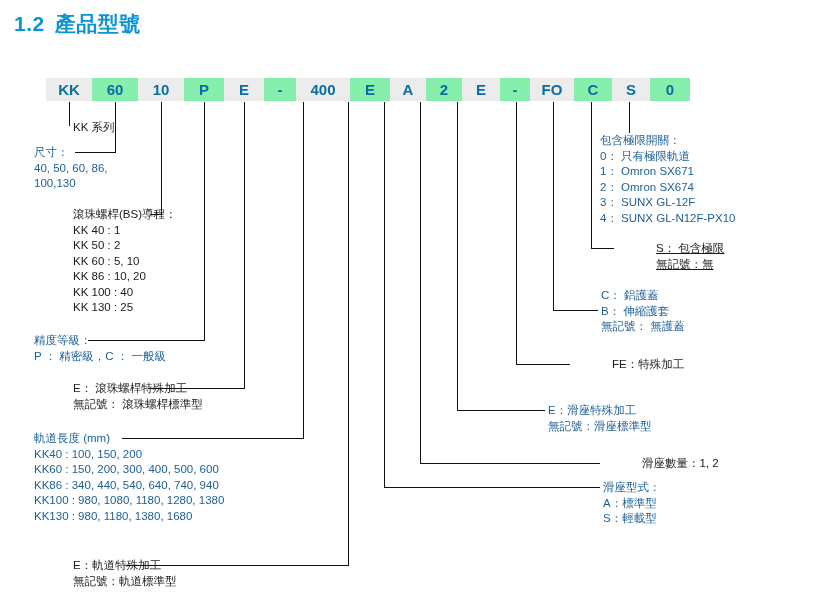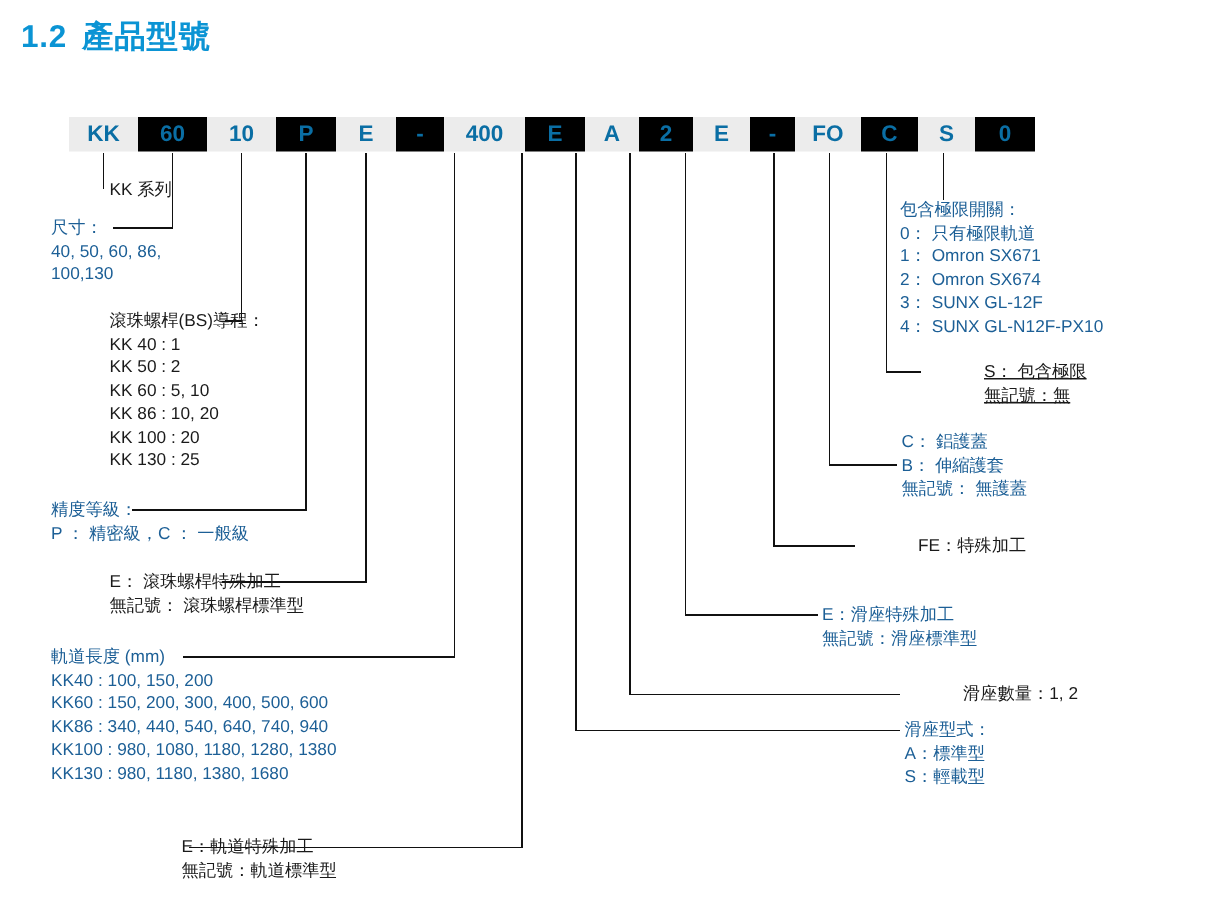--- a/index.html
+++ b/index.html
@@ -28,21 +28,21 @@
     height:23px;
     display:flex;
   }
   .code-cell{
     display:flex;align-items:center;justify-content:center;
     height:23px;
     font-size:15px;font-weight:bold;
     color:#0a6ea4;
     background:#ececec;
   }
-  .code-cell.alt{background:#000000;}
+  .code-cell.alt{background:#86efac;}
 
   
   #leaders{position:absolute;left:0;top:0;width:820px;height:602px;pointer-events:none;}
 
   
   .ann{
     position:absolute;
     font-size:11.5px;
     line-height:15.5px;
     white-space:nowrap;
@@ -123,40 +123,40 @@
         <span class="hd">尺寸：</span>
         <span class="ln">40, 50, 60, 86,</span>
         <span class="ln">100,130</span>
       </div>
       <div class="ann left black" style="left: 34px; top: 207px;">
         <span class="hd">滾珠螺桿(BS)導程：</span>
         <span class="ln">KK 40 : 1</span>
         <span class="ln">KK 50 : 2</span>
         <span class="ln">KK 60 :  5, 10</span>
         <span class="ln">KK 86 :  10, 20</span>
-        <span class="ln">KK 100 :  20</span>
+        <span class="ln">KK 100 :  40</span>
         <span class="ln">KK 130 :  25</span>
       </div>
       <div class="ann left blue" style="left: 34px; top: 333px;">
         <span class="hd">精度等級：</span>
         <span class="ln">P ： 精密級，C ： 一般級</span>
       </div>
       <div class="ann left black" style="left: 34px; top: 381px;">
         <span class="hd">E： 滾珠螺桿特殊加工</span>
         <span class="ln">無記號： 滾珠螺桿標準型</span>
       </div>
       <div class="ann left blue" style="left: 34px; top: 431px;">
         <span class="hd">軌道長度 (mm)</span>
         <span class="ln">KK40 : 100, 150, 200</span>
         <span class="ln">KK60 : 150, 200, 300,  400,  500, 600</span>
         <span class="ln">KK86 : 340, 440, 540, 640, 740, 940</span>
         <span class="ln">KK100 : 980, 1080, 1180, 1280, 1380</span>
         <span class="ln">KK130 : 980, 1180, 1380, 1680</span>
       </div>
-      <div class="ann left black" style="left: 34px; top: 558px; margin-left: 48px;">
+      <div class="ann left black" style="left: 34px; top: 558px;">
         <span class="hd">E：軌道特殊加工</span>
         <span class="ln">無記號：軌道標準型</span>
       </div>
       <div class="ann right blue" style="left: 600px; top: 133px;">
         <span class="hd">包含極限開關：</span>
         <span class="ln">0： 只有極限軌道</span>
         <span class="ln">1： Omron SX671</span>
         <span class="ln">2： Omron SX674</span>
         <span class="ln">3： SUNX GL-12F</span>
         <span class="ln">4： SUNX GL-N12F-PX10</span>

